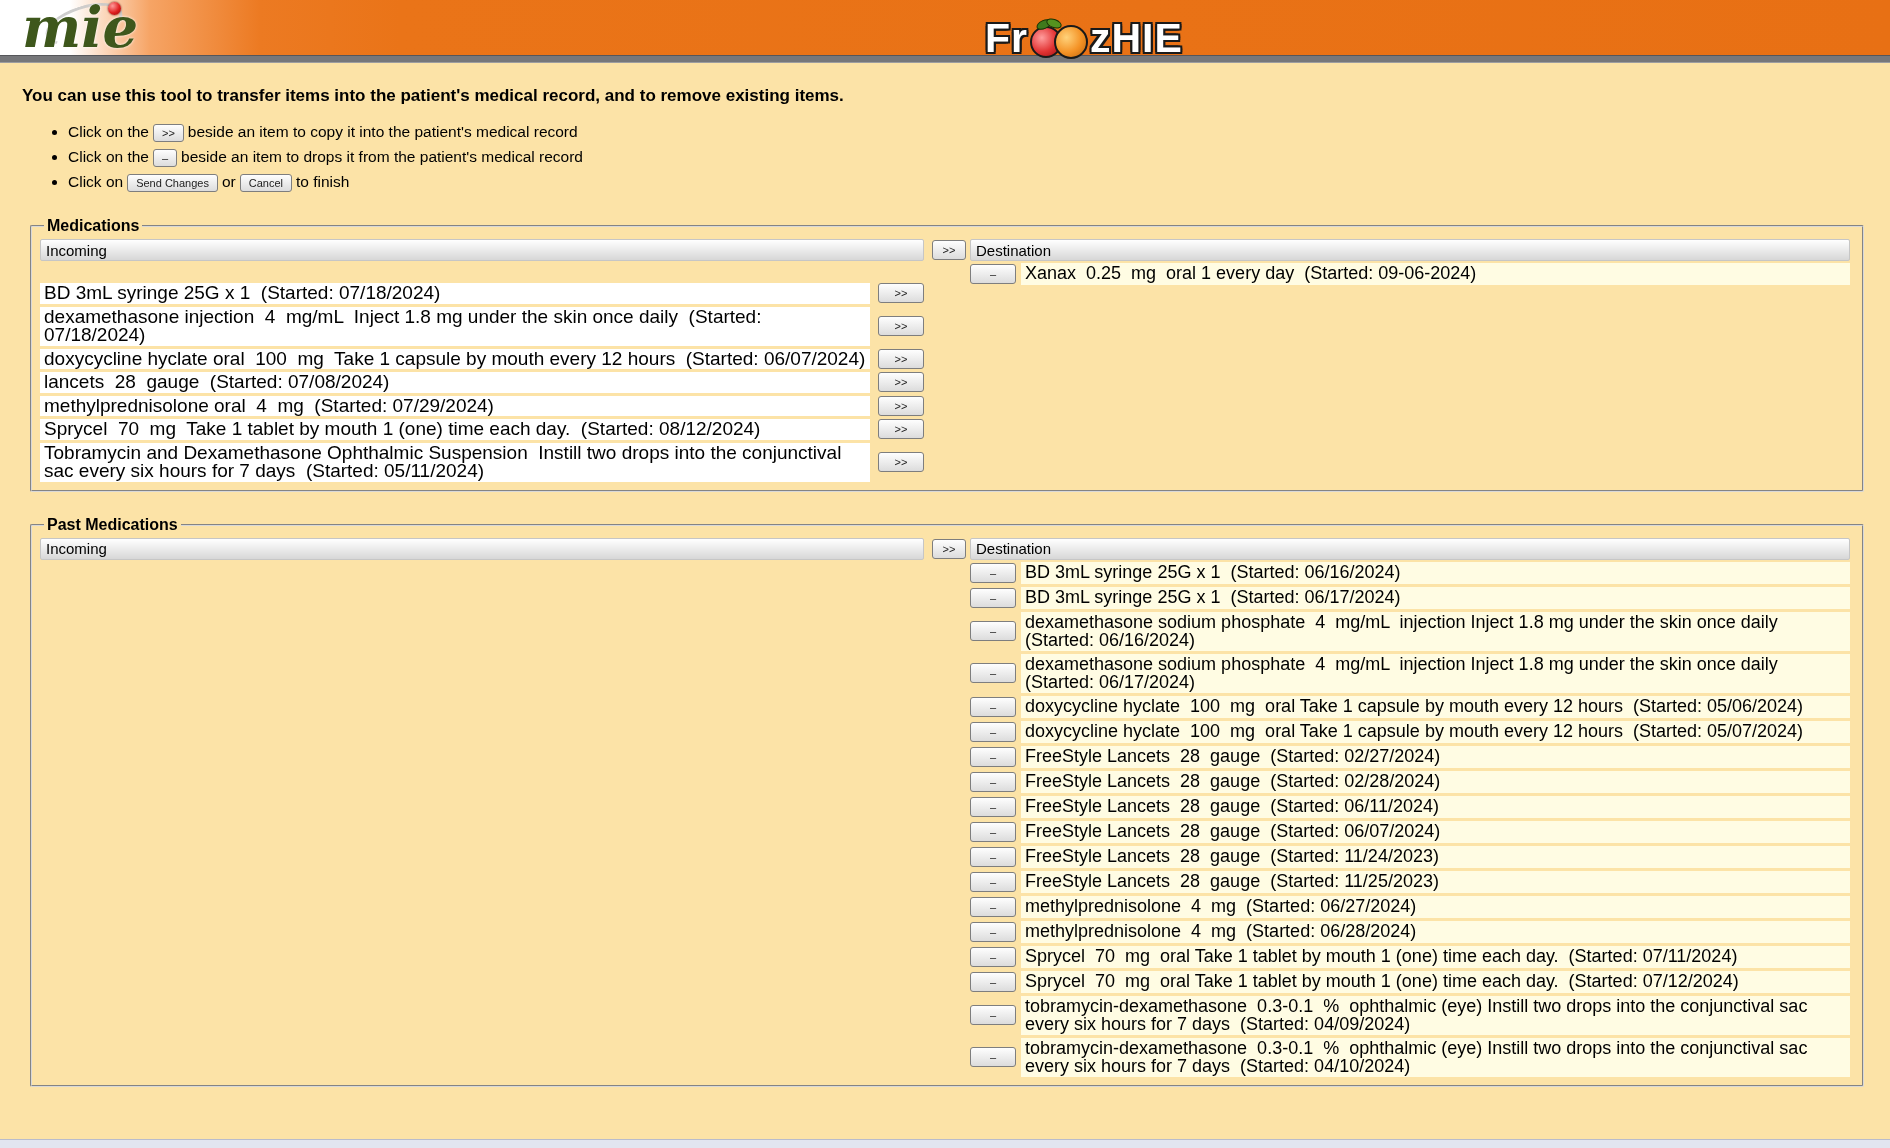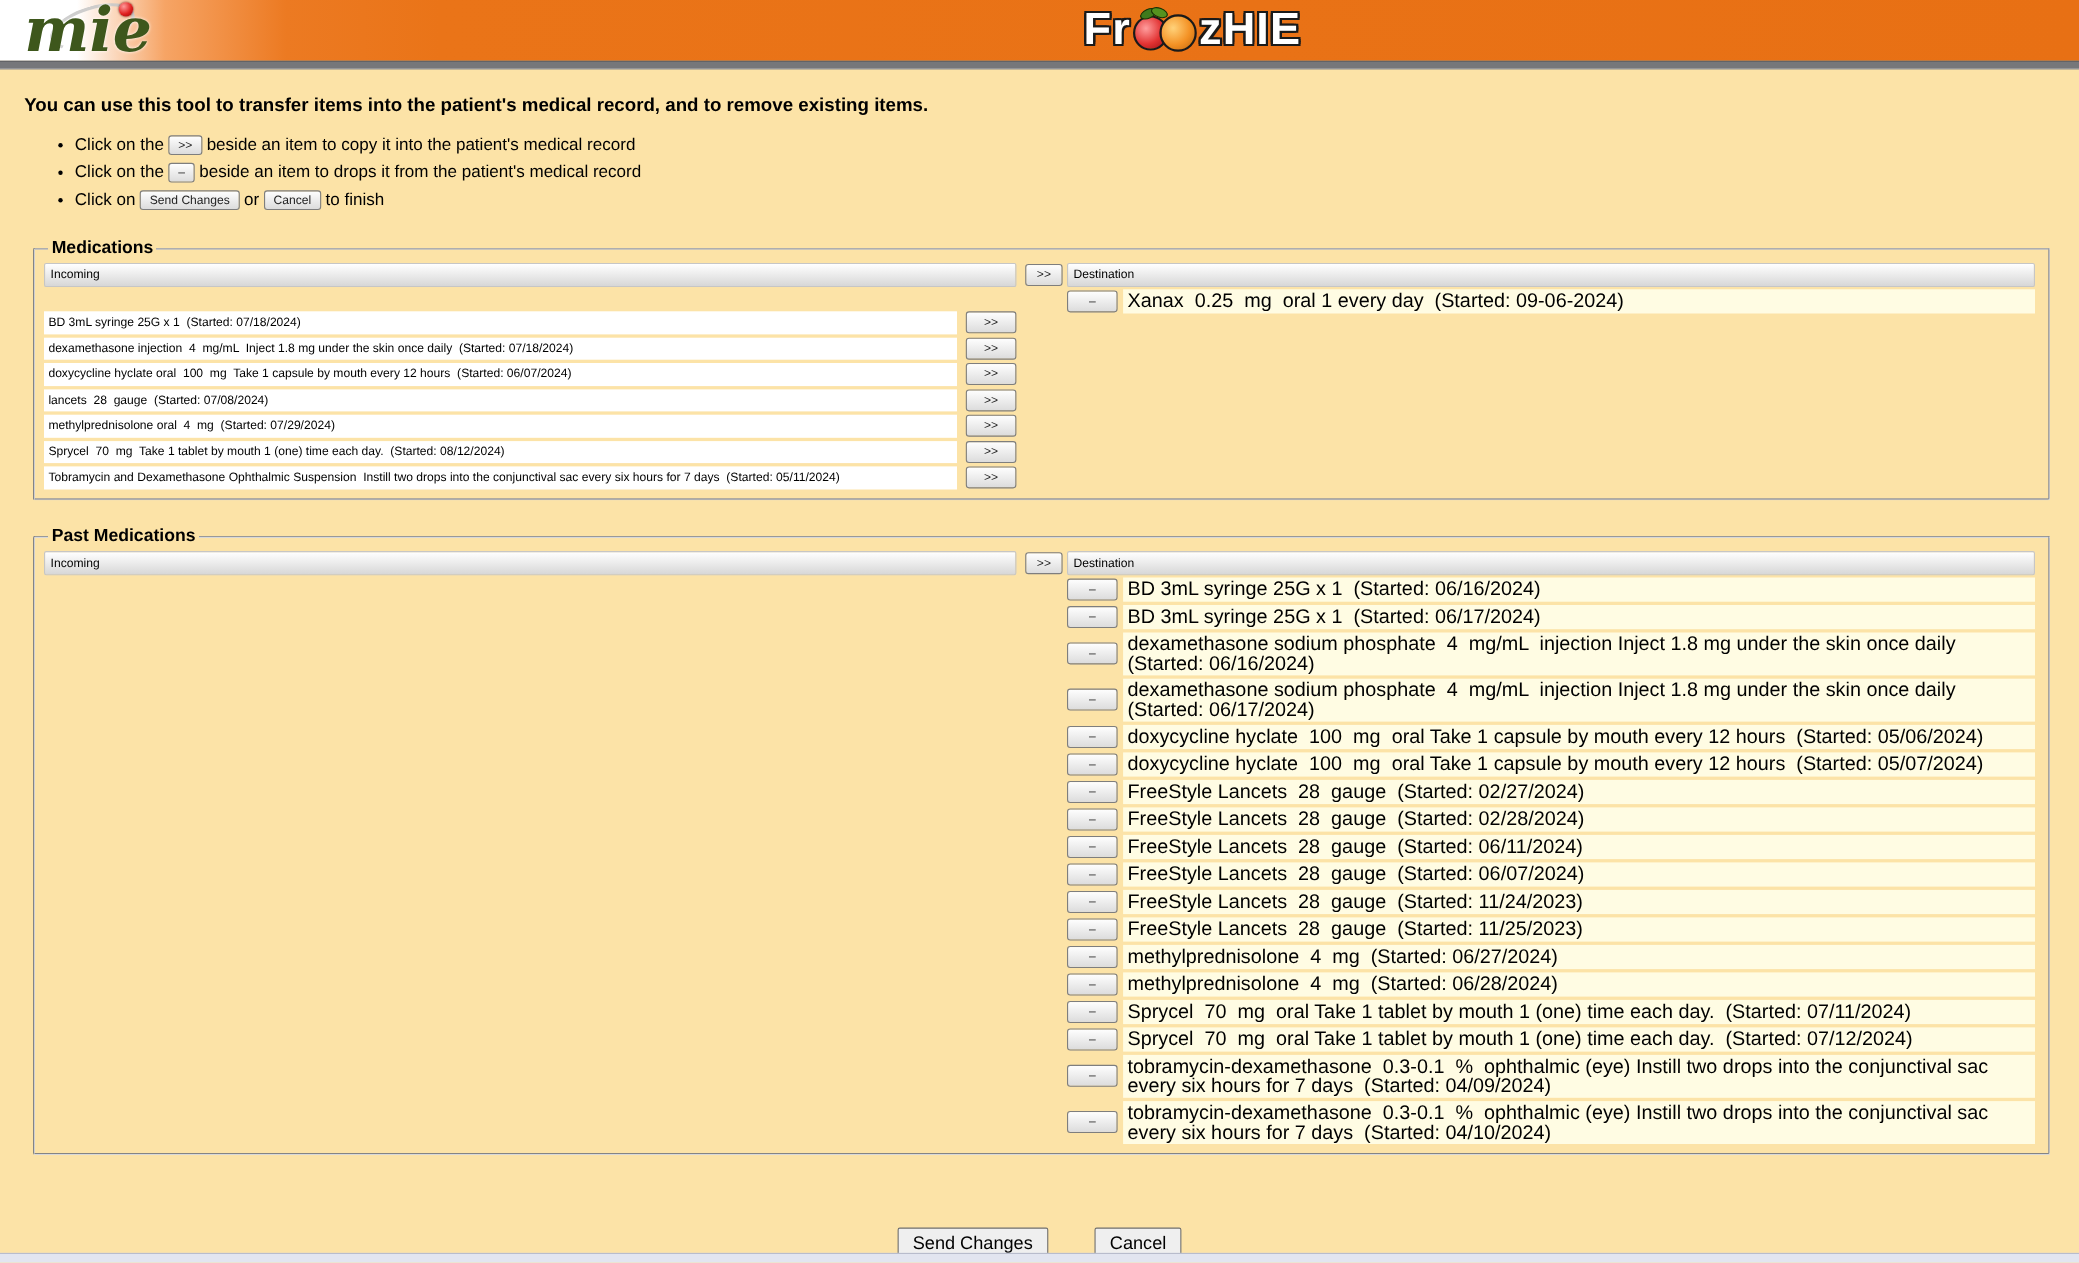--- a/index.html
+++ b/index.html
@@ -25,21 +25,21 @@
     position:absolute;left:28px;top:4px;width:74px;height:30px;border:3px solid #c9c9c9;
     border-radius:50%;transform:rotate(-18deg);opacity:.9;
     border-bottom-color:transparent;
   }
   .mie-dot{
     position:absolute;left:92px;top:0px;width:13px;height:13px;border-radius:50%;
     background:radial-gradient(circle at 35% 30%,#ff9a9a,#e02020 55%,#8f0606);
     box-shadow:0 0 2px #5d0000;
   }
   
-  .frooz{position:absolute;left:985px;top:2px;height:48px;display:flex;align-items:center;}
+  .frooz{position:absolute;left:985px;top:14px;height:48px;display:flex;align-items:center;}
   .fz{
     font-weight:bold;font-size:41px;letter-spacing:1px;color:#ffffff;
     text-shadow:-2px 0 0 #1a1a1a,2px 0 0 #1a1a1a,0 -2px 0 #1a1a1a,0 2px 0 #1a1a1a,
                 -2px -2px 0 #1a1a1a,2px 2px 0 #1a1a1a,-2px 2px 0 #1a1a1a,2px -2px 0 #1a1a1a;
   }
   .fruit{display:inline-block;position:relative;border-radius:50%;box-sizing:border-box;}
   .apple{
     width:32px;height:32px;margin:8px 0 0 2px;border:2px solid #1a1a1a;
     background:radial-gradient(circle at 35% 35%,#ff9d9d,#e23333 55%,#9c0f0f);
   }
@@ -72,32 +72,32 @@
   fieldset.section{
     margin:0 26px 0 30px;border:2px groove #d8d8d8;border-radius:2px;
     padding:4px 12px 8px 8px;
   }
   fieldset.section + fieldset.section{margin-top:24px;}
   legend.section-title{font-weight:bold;font-size:16px;padding:0 3px;margin-left:4px;}
   .sec-header{display:flex;align-items:center;}
   .bar{
     height:22px;background:linear-gradient(#ffffff,#d7d7d7);
     border:1px solid #c6c6c6;border-radius:2px;box-sizing:border-box;
-    display:flex;align-items:center;font-size:11px;padding:0 5px;
+    display:flex;align-items:center;font-size:15px;padding:0 5px;
   }
   .incoming-bar{width:884px;flex:none;}
   .copy-all{flex:none;margin:0 4px 0 8px;width:34px;padding:3px 0;box-sizing:border-box;}
   .dest-bar{flex:1;}
   .sec-cols{display:flex;align-items:flex-start;margin-top:2px;}
   .col-incoming{width:884px;flex:none;display:flex;flex-direction:column;gap:3px;}
   .section-0 .col-incoming{margin-top:20px;}
   .col-dest{flex:1;display:flex;flex-direction:column;gap:3px;margin-left:46px;}
   .irow{display:flex;align-items:center;}
   .irow-text{
-    width:830px;flex:none;background:#ffffff;font-size:11px;line-height:18.5px;
+    width:830px;flex:none;background:#ffffff;font-size:19px;line-height:18.5px;
     padding:1px 4px;box-sizing:border-box;white-space:pre-wrap;min-height:20px;
   }
   .irow .mini{margin-left:8px;width:46px;flex:none;box-sizing:border-box;padding:3px 0;}
   .drow{display:flex;align-items:center;}
   .drow .mini{width:46px;flex:none;box-sizing:border-box;padding:3px 0;margin-right:5px;}
   .drow-text{
     flex:1;background:#FFFCE3;font-size:18px;line-height:18.5px;
     padding:1px 4px;white-space:pre-wrap;min-height:20px;
   }
   

